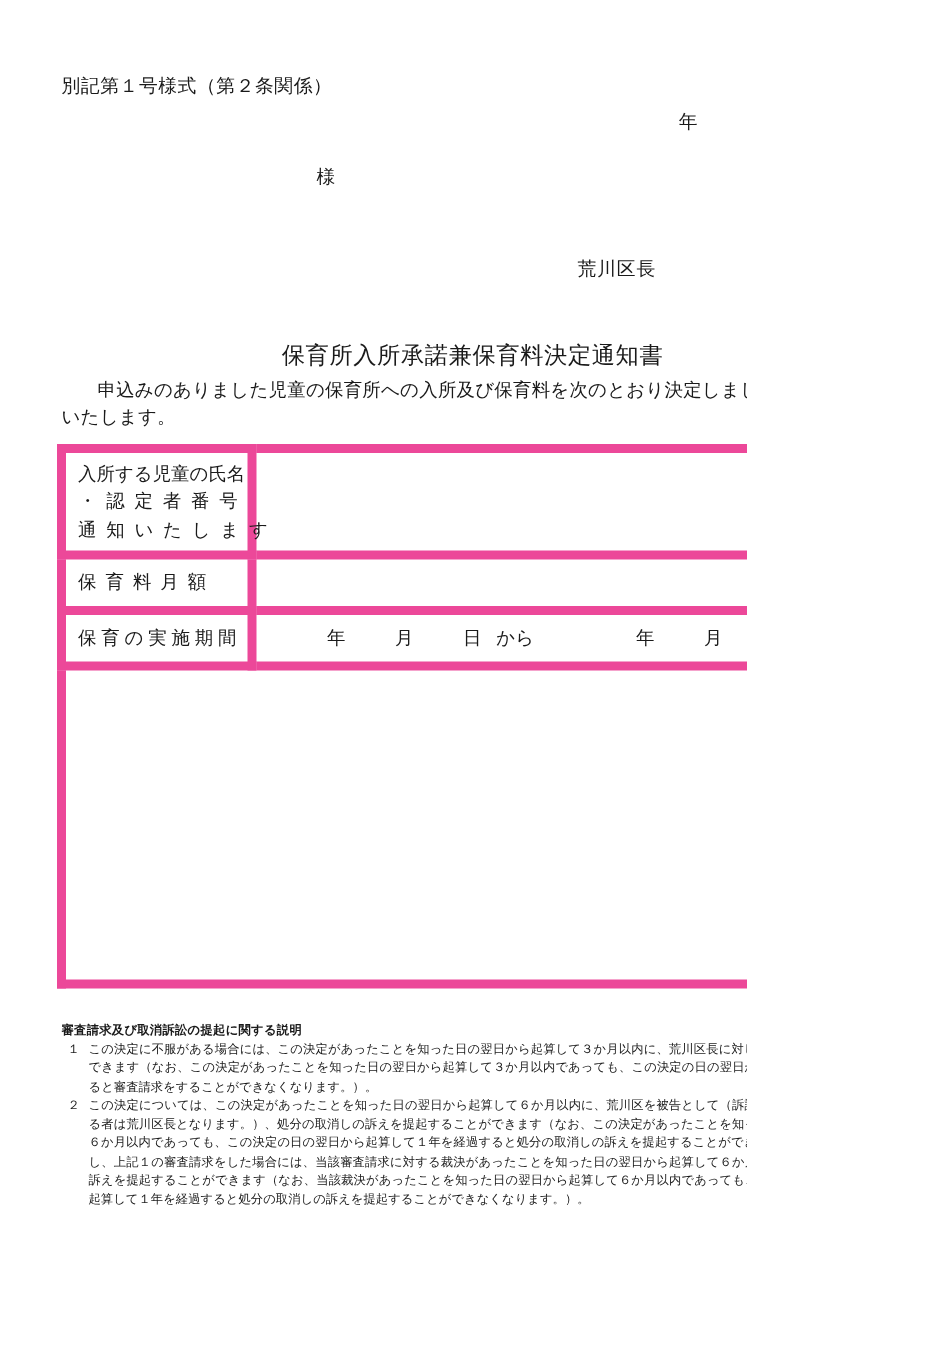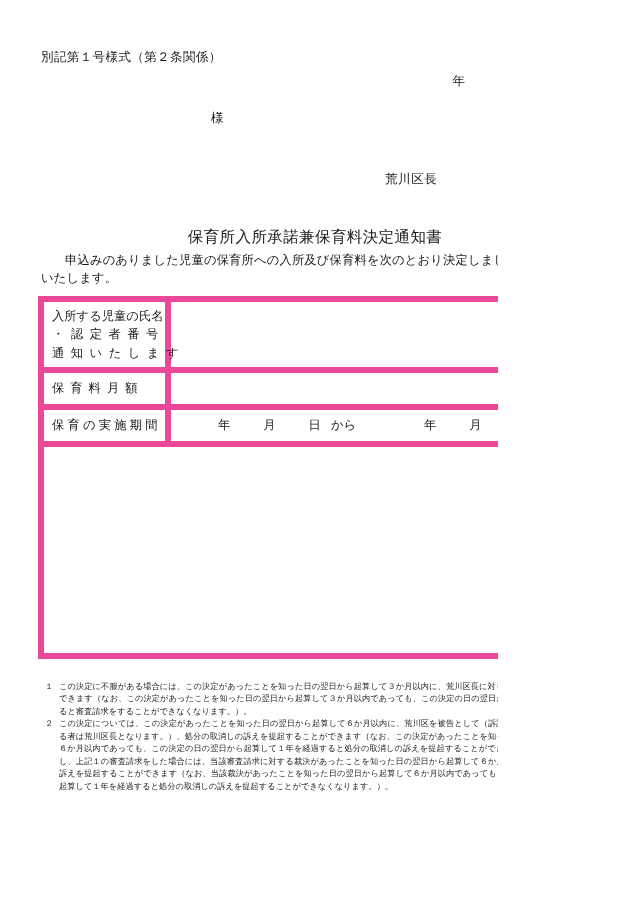--- a/index.html
+++ b/index.html
@@ -230,20 +230,21 @@
         </td>
       </tr>
 
       <tr class="row-blank">
         <td colspan="2" class="cell-value"></td>
       </tr>
     </tbody>
   </table>
 
   <div class="notes">
+    <div class="notes-heading">審査請求及び取消訴訟の提起に関する説明</div>
 
     <div class="note">
       <span class="num">１</span>
       <p>この決定に不服がある場合には、この決定があったことを知った日の翌日から起算して３か月以内に、荒川区長に対して審査請求をすることができます（なお、この決定があったことを知った日の翌日から起算して３か月以内であっても、この決定の日の翌日から起算して１年を経過すると審査請求をすることができなくなります。）。</p>
     </div>
 
     <div class="note">
       <span class="num">２</span>
       <p>この決定については、この決定があったことを知った日の翌日から起算して６か月以内に、荒川区を被告として（訴訟において荒川区を代表する者は荒川区長となります。）、処分の取消しの訴えを提起することができます（なお、この決定があったことを知った日の翌日から起算して６か月以内であっても、この決定の日の翌日から起算して１年を経過すると処分の取消しの訴えを提起することができなくなります。）。ただし、上記１の審査請求をした場合には、当該審査請求に対する裁決があったことを知った日の翌日から起算して６か月以内に、処分の取消しの訴えを提起することができます（なお、当該裁決があったことを知った日の翌日から起算して６か月以内であっても、当該裁決の日の翌日から起算して１年を経過すると処分の取消しの訴えを提起することができなくなります。）。</p>
     </div>

